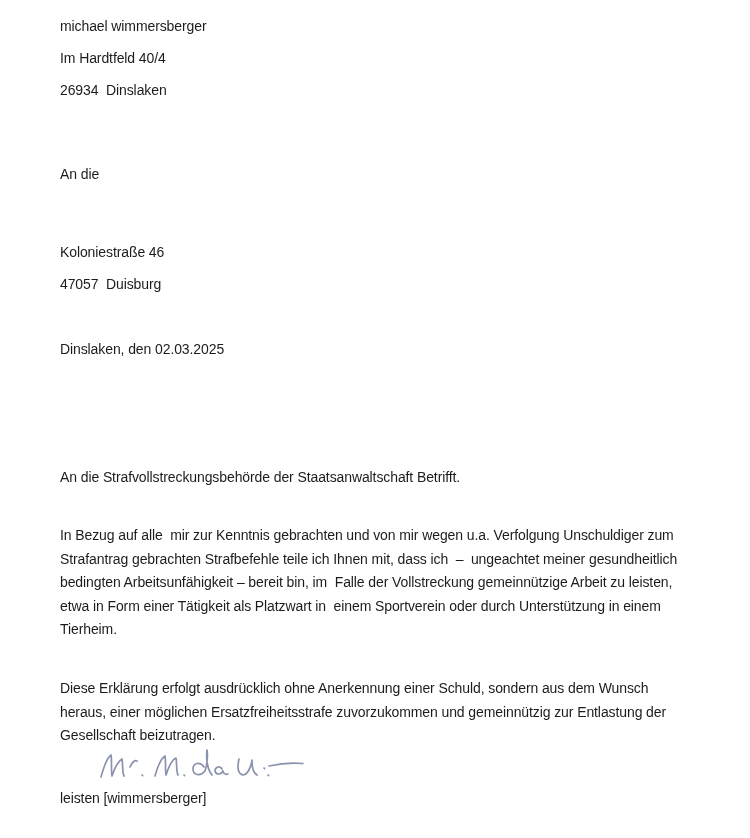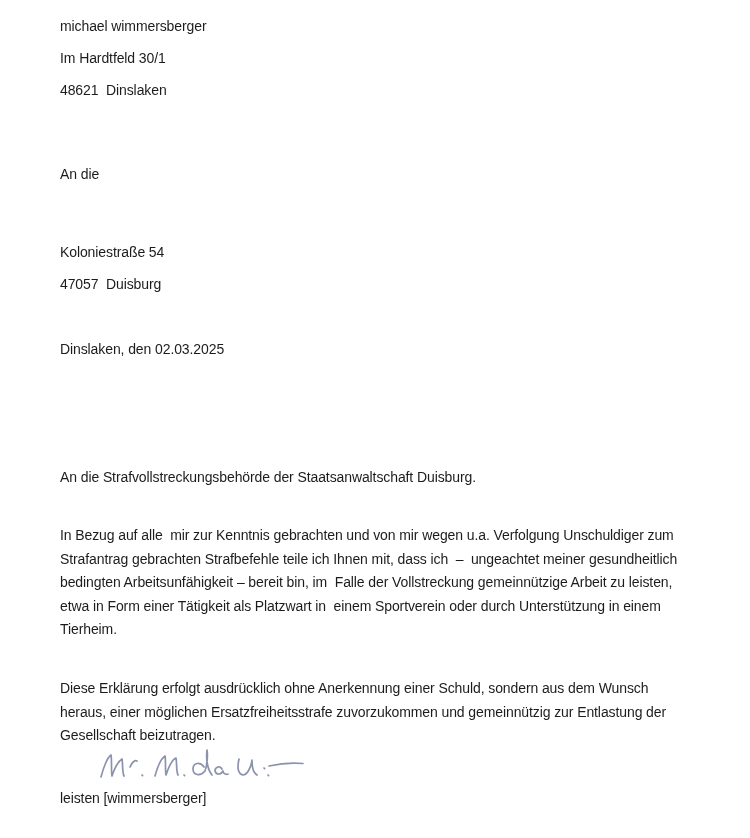--- a/index.html
+++ b/index.html
@@ -34,31 +34,31 @@
     width: 218px;
     height: 44px;
   }
 </style>
 </head>
 <body>
 
 <div class="page">
 
   <div class="line" style="top:16px">michael wimmersberger</div>
-  <div class="line" style="top:48px">Im Hardtfeld 30/1</div>
-  <div class="line" style="top:80px">48621  Dinslaken</div>
+  <div class="line" style="top:48px">Im Hardtfeld 40/4</div>
+  <div class="line" style="top:80px">26934  Dinslaken</div>
 
   <div class="line" style="top:164px">An die</div>
-  <div class="line" style="top:242px">Koloniestraße 54</div>
+  <div class="line" style="top:242px">Koloniestraße 46</div>
   <div class="line" style="top:274px">47057  Duisburg</div>
 
   <div class="line" style="top:339px">Dinslaken, den 02.03.2025</div>
 
 
-  <div class="line" style="top:467px">An die Strafvollstreckungsbehörde der Staatsanwaltschaft Duisburg.</div>
+  <div class="line" style="top:467px">An die Strafvollstreckungsbehörde der Staatsanwaltschaft Betrifft.</div>
 
   <div class="para" style="top:524px">In Bezug auf alle  mir zur Kenntnis gebrachten und von mir wegen u.a. Verfolgung Unschuldiger zum
 Strafantrag gebrachten Strafbefehle teile ich Ihnen mit, dass ich  –  ungeachtet meiner gesundheitlich
 bedingten Arbeitsunfähigkeit – bereit bin, im  Falle der Vollstreckung gemeinnützige Arbeit zu leisten,
 etwa in Form einer Tätigkeit als Platzwart in  einem Sportverein oder durch Unterstützung in einem
 Tierheim.</div>
 
   <div class="para" style="top:677px">Diese Erklärung erfolgt ausdrücklich ohne Anerkennung einer Schuld, sondern aus dem Wunsch
 heraus, einer möglichen Ersatzfreiheitsstrafe zuvorzukommen und gemeinnützig zur Entlastung der
 Gesellschaft beizutragen.</div>

